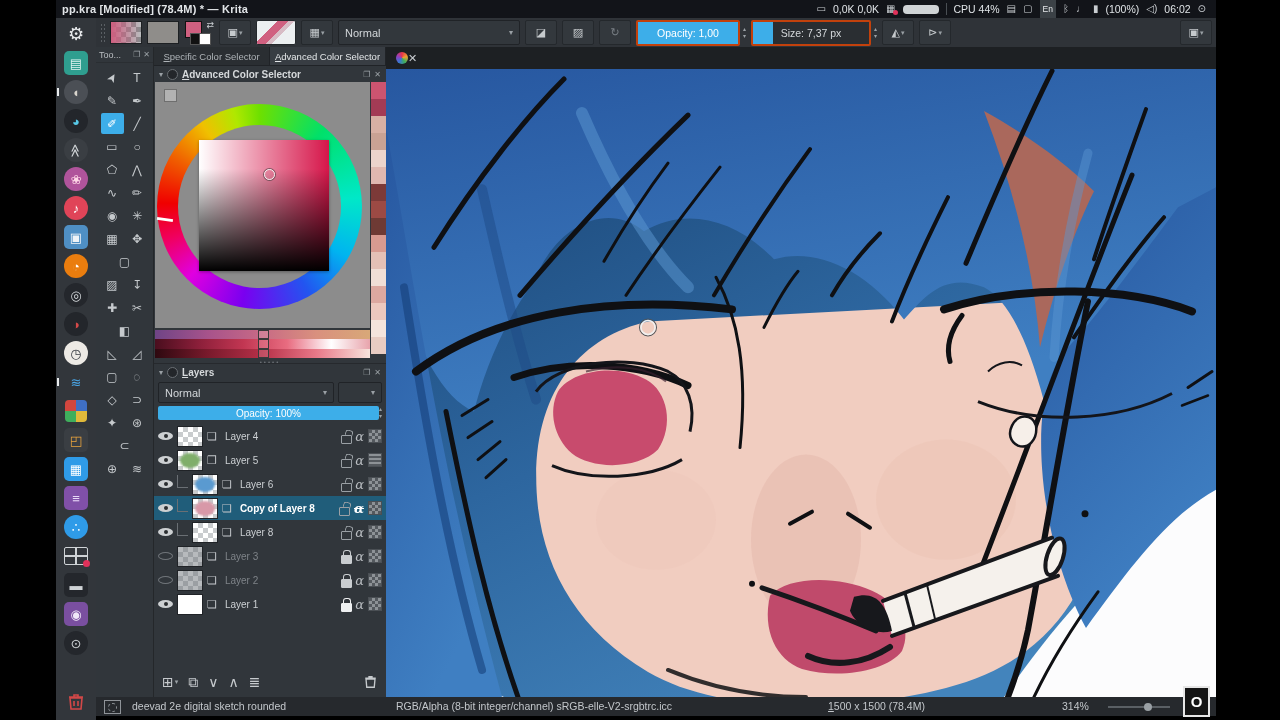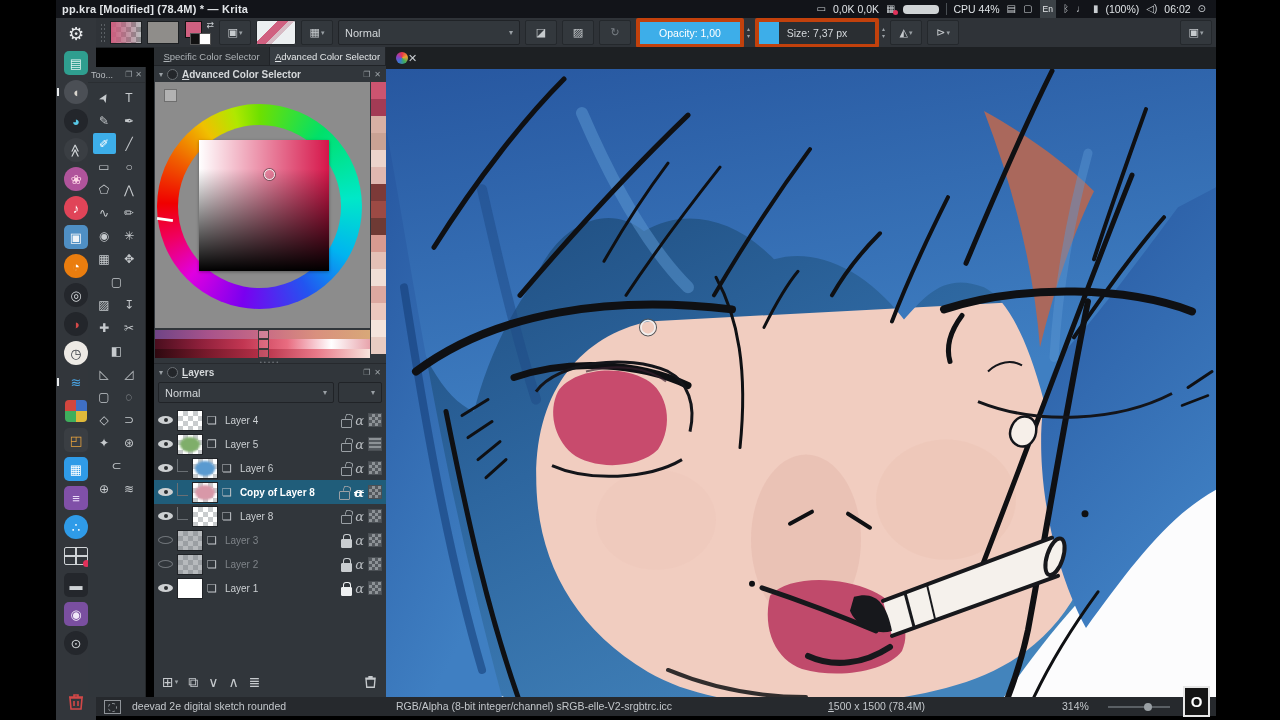--- a/index.html
+++ b/index.html
@@ -50,33 +50,33 @@
   .tb-btn{height:23px;min-width:24px;background:#33383d;border:1px solid #24282c;border-radius:2px;
     display:flex;align-items:center;justify-content:center;font-size:11px;color:#c6cacd;gap:1px;padding:0 3px;}
   .tb-btn .caret{font-size:7px;color:#9aa0a5;}
   #tb-preset{width:32px;background:#eceff1;position:relative;overflow:hidden;}
   #tb-preset::after{content:"";position:absolute;inset:0;
     background:linear-gradient(135deg,#0000 34%,#d06080 34% 52%,#a845604d 52% 62%,#0000 62%);}
   .tb-select{height:23px;background:#32373c;border:1px solid #202327;border-radius:2px;
     display:flex;align-items:center;font-size:11px;color:#d3d7da;padding:0 6px;}
   #tb-blend{width:168px;}
   .tb-select .caret{margin-left:auto;font-size:8px;color:#9aa0a5;padding-left:8px;}
-  .tb-slider{height:22px;border:4px solid #c2410c;border-radius:2px;position:relative;
+  .tb-slider{height:22px;border:2px solid #c2410c;border-radius:2px;position:relative;
     display:flex;align-items:center;justify-content:center;font-size:10.5px;color:#fff;overflow:hidden;flex:none;}
   #sl-opacity{width:100px;background:#3daee9;}
   #sl-size{width:116px;background:#2a2e32;color:#d3d7da;}
   #sl-size::before{content:"";position:absolute;left:0;top:0;bottom:0;width:20px;background:#3daee9;}
   #sl-size span{position:relative;}
   .spin{display:flex;flex-direction:column;font-size:6px;color:#9aa0a5;line-height:1.1;margin-left:-2px;}
   #tb-reload{color:#787e84;}
   #tb-workspace{margin-left:auto;}
 
   
-  #toolbox{position:absolute;left:88px;top:47px;width:57px;bottom:23px;background:#31363b;
-    border-right:1px solid #24272a;color:#c6cacd;margin-top:20px;}
+  #toolbox{position:absolute;left:96px;top:47px;width:57px;bottom:23px;background:#31363b;
+    border-right:1px solid #24272a;color:#c6cacd;}
   #toolbox-head{height:15px;display:flex;align-items:center;font-size:9px;color:#b9bdc1;padding:0 3px;gap:3px;border-bottom:1px solid #2a2e32;}
   #toolbox-head .sp{flex:1;}
   .mini-ico{font-size:8px;color:#9aa0a5;}
   #tools{display:flex;flex-direction:column;padding-top:4px;}
   .tool-row{display:flex;justify-content:center;gap:2px;height:23px;}
   .tool{width:23px;height:21px;display:flex;align-items:center;justify-content:center;font-size:12px;border-radius:2px;}
   .tool.sel{background:#3daee9;color:#fff;}
 
   
   #docks{position:absolute;left:154px;top:47px;width:232px;bottom:23px;background:#31363b;display:flex;flex-direction:column;justify-content:space-between;}
@@ -562,20 +562,29 @@
       <span class="mini-ico">❐</span>
       <span class="mini-ico">✕</span>
     </div>
     <div id="blend-row">
       <div class="tb-select" id="layers-blend">
         <span>Normal</span>
         <span class="caret">▾</span>
       </div>
       <div class="tb-select" id="layers-filter">
         <span class="caret">▾</span>
+      </div>
+    </div>
+    <div id="opacity-row">
+      <div id="layers-opacity">
+        <span>Opacity:  100%</span>
+      </div>
+      <div class="spin">
+        <span>▴</span>
+        <span>▾</span>
       </div>
     </div>
     <div id="layer-list">
         <div class="lrow">
           <span class="eye"></span>
           <span class="thumb checker"></span>
           <span class="ltype">❏</span>
           <span class="lname">Layer 4</span>
           <span class="lockicon open"></span>
           <span class="alpha">α</span>

